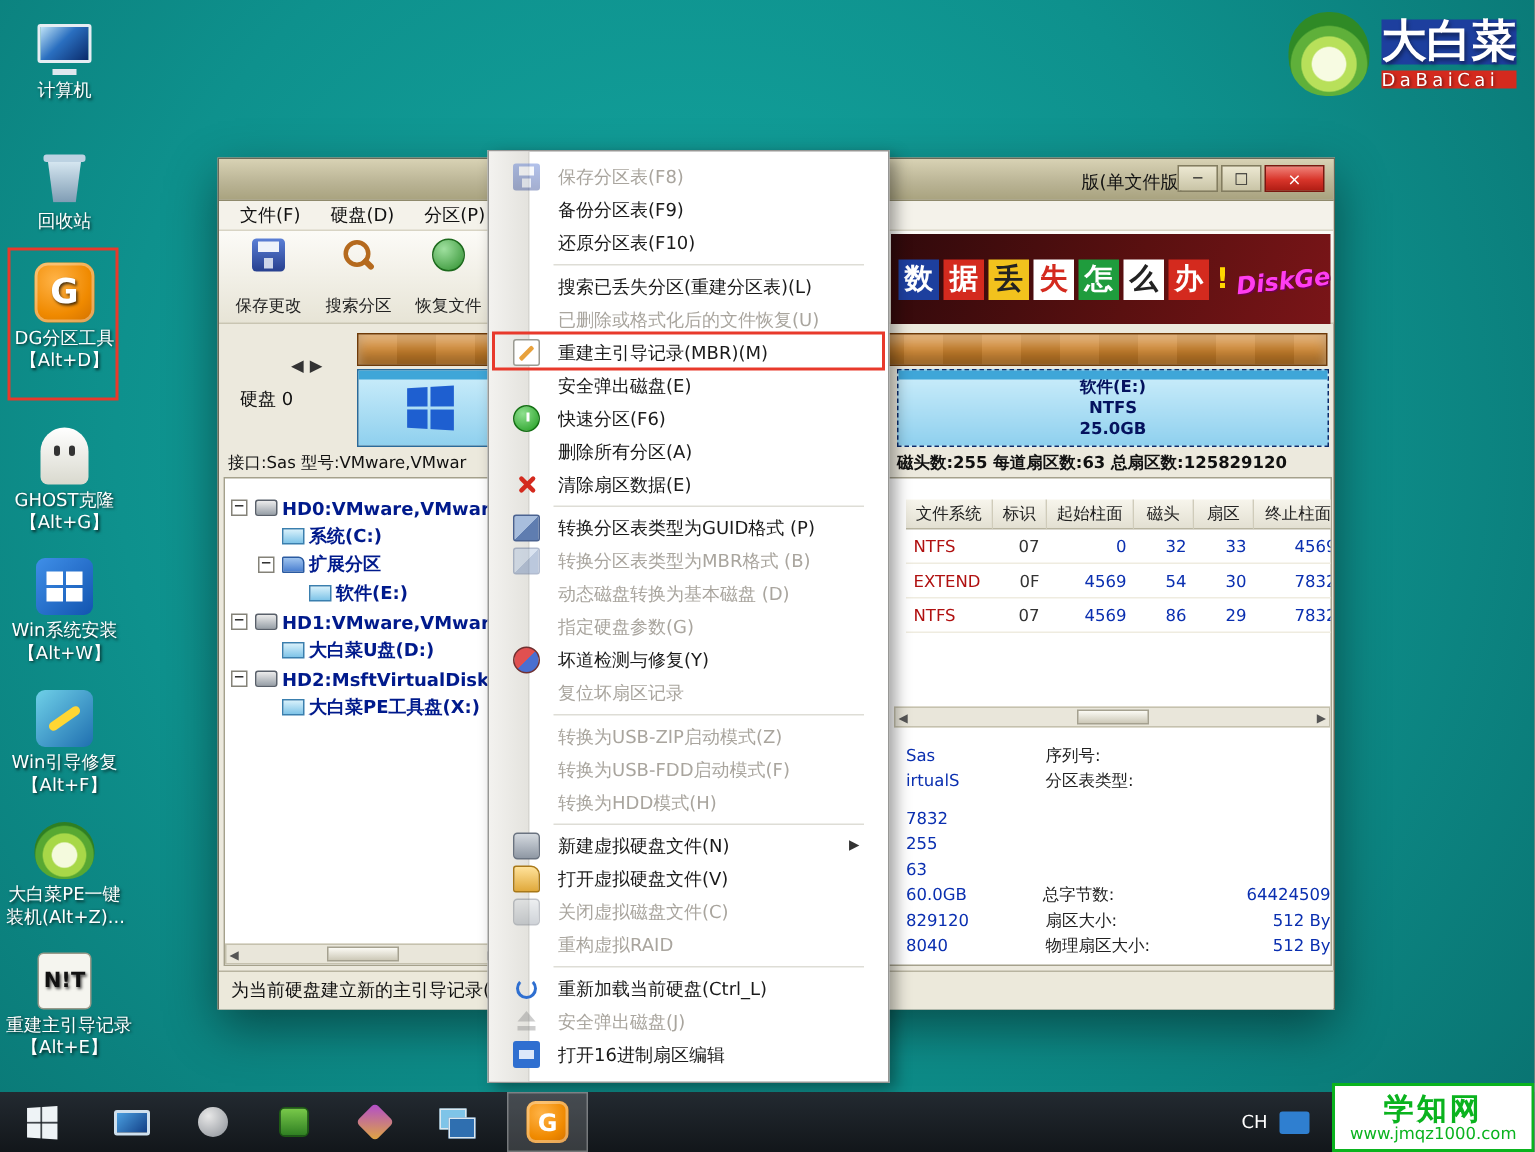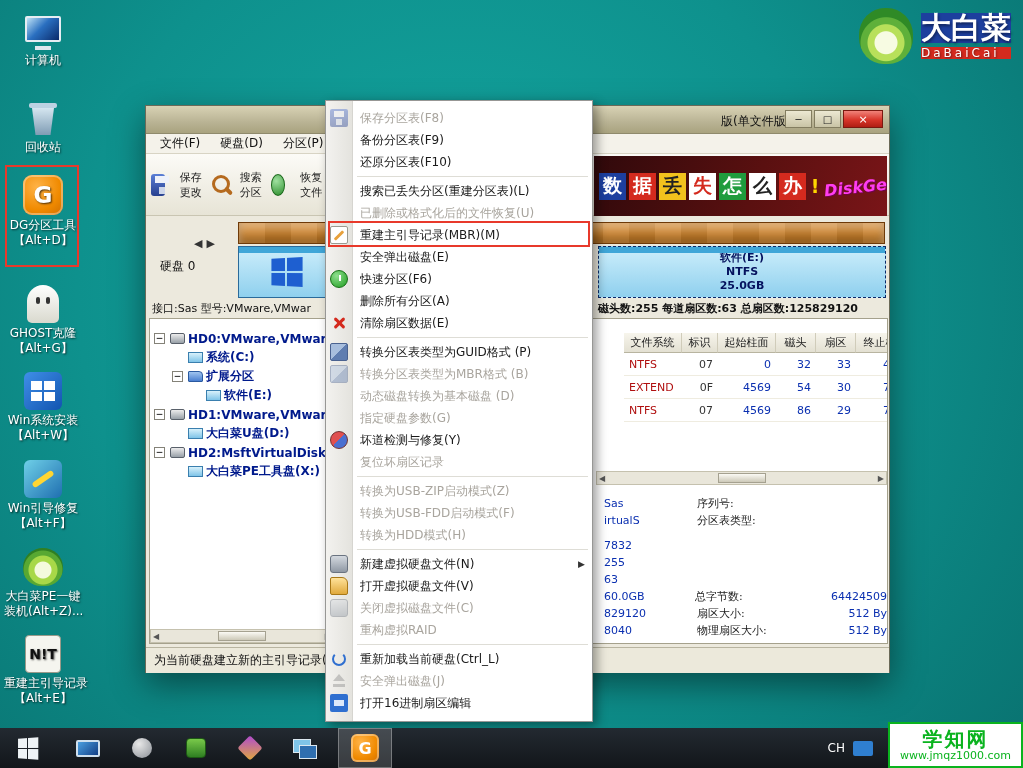--- a/index.html
+++ b/index.html
@@ -54,21 +54,21 @@
   .title{position:absolute;left:575px;top:7px;font-size:12px;color:#111;white-space:nowrap;}
   .winbtns{position:absolute;right:6px;top:4px;display:flex;gap:2px;}
   .wbtn{width:27px;height:18px;border:1px solid #837d60;background:linear-gradient(#ece8d2,#c9c4a6);
     font-size:10px;display:flex;align-items:center;justify-content:center;color:#222;}
   .wbtn.close{width:40px;background:linear-gradient(#f0837a,#d8352a 55%,#b01d14);color:#fff;border-color:#7a1810;font-size:11px;}
   .menubar{height:20px;background:#f4f2ea;border-bottom:1px solid #d8d4c4;display:flex;align-items:center;
     font-size:12px;color:#111;padding-left:4px;}
   .mb-item{padding:2px 10px;white-space:nowrap;}
   .toolbar{height:62px;background:linear-gradient(#fcfbf7,#e7e4d6);border-bottom:1px solid #c9c5b2;
     display:flex;align-items:center;padding:2px 4px;gap:2px;}
-  .tbtn{width:58px;height:54px;display:flex;flex-direction:row;align-items:center;justify-content:center;
+  .tbtn{width:58px;height:54px;display:flex;flex-direction:column;align-items:center;justify-content:center;
     gap:15px;font-size:11px;color:#222;border:1px solid transparent;border-radius:3px;}
   .tb-save{width:22px;height:22px;background:linear-gradient(#5b7fd6,#27408f);border-radius:3px;position:relative;}
   .tb-save::before{content:"";position:absolute;left:4px;top:2px;width:14px;height:7px;background:#eef2fa;}
   .tb-save::after{content:"";position:absolute;left:8px;bottom:2px;width:6px;height:7px;background:#cdd6ea;}
   .tb-search{width:22px;height:22px;position:relative;}
   .tb-search::before{content:"";position:absolute;left:1px;top:1px;width:12px;height:12px;border:3px solid #b56a1e;border-radius:50%;}
   .tb-search::after{content:"";position:absolute;left:13px;top:15px;width:9px;height:4px;background:#b56a1e;transform:rotate(45deg);border-radius:2px;}
   .tb-recover{width:22px;height:22px;border-radius:50%;background:radial-gradient(circle at 35% 30%,#9fe09f,#2e8f2e);border:1px solid #1d6a1d;}
 
   
@@ -106,40 +106,40 @@
     text-align:center;flex:none;margin-right:2px;}
   .tsp{width:13px;flex:none;}
   .ti-disk{width:15px;height:11px;background:linear-gradient(#ececec,#98a0a8);border:1px solid #59606a;border-radius:2px;margin:0 3px;flex:none;}
   .ti-part{width:15px;height:11px;background:linear-gradient(#d8f1fb,#7fc4e8);border:1px solid #3a7fae;margin:0 3px;flex:none;}
   .ti-folder{width:15px;height:11px;background:linear-gradient(#9fc4ef,#4a7fd0);border:1px solid #2a5aa0;border-radius:1px 4px 1px 1px;margin:0 3px;flex:none;}
   .hscroll{position:absolute;height:14px;background:#e9e6da;border:1px solid #c5c1ae;display:flex;align-items:center;
     justify-content:space-between;font-size:8px;color:#555;padding:0 2px;}
   .hthumb{height:10px;width:48px;background:linear-gradient(#fbfaf4,#cdc9b8);border:1px solid #a5a190;}
   .tree-hscroll{left:0;bottom:0;width:184px;position:absolute;}
   .rightpanel{position:absolute;left:189px;top:212px;width:553px;height:326px;background:#fff;border:1px solid #a5a18c;border-left:none;overflow:hidden;}
-  .ptable{position:absolute;left:269px;top:14px;display:grid;grid-template-columns:58px 36px 58px 40px 40px 60px;font-size:11px;margin-left:20px;}
+  .ptable{position:absolute;left:269px;top:14px;display:grid;grid-template-columns:58px 36px 58px 40px 40px 60px;font-size:11px;}
   .ptable .th{background:linear-gradient(#f7f5ec,#e3e0d2);border-right:1px solid #d0ccba;border-bottom:1px solid #b8b4a0;
     height:20px;display:flex;align-items:center;justify-content:center;color:#222;white-space:nowrap;overflow:hidden;}
   .ptable .td{height:23px;display:flex;align-items:center;border-bottom:1px solid #efece0;padding:0 5px;white-space:nowrap;}
   .td.c-fs{color:#b01010;}
   .td.c-id{color:#333;justify-content:flex-end;}
   .td.c-num{color:#0a2fb0;justify-content:flex-end;}
   .rp-hscroll{left:261px;top:152px;width:291px;position:absolute;}
   .details{position:absolute;left:269px;top:176px;width:283px;font-size:11px;}
   .drow{display:flex;height:17px;align-items:center;gap:21px;}
   .drow.gap{margin-top:8px;}
   .dleft{width:72px;color:#0a2fb0;white-space:nowrap;overflow:hidden;}
   .dlab{width:118px;color:#222;white-space:nowrap;}
   .dval{flex:1;text-align:right;color:#0a2fb0;white-space:nowrap;}
   .statusbar{position:absolute;left:0;right:0;top:541px;height:26px;background:#ece9db;border-top:1px solid #b8b4a0;
     display:flex;align-items:center;font-size:12px;color:#111;padding-left:8px;white-space:nowrap;overflow:hidden;}
 
   
   .cmenu{position:absolute;left:325px;top:100px;width:268px;height:622px;background:#fff;border:1px solid #979795;
-    box-shadow:4px 4px 10px rgba(0,0,0,.38);z-index:30;padding:6px 0;}
+    box-shadow:4px 4px 10px rgba(0,0,0,.38);z-index:30;padding:6px 12px;}
   .cmenu::before{content:"";position:absolute;left:0;top:0;bottom:0;width:26px;
     background:linear-gradient(to right,#f3f2ef,#e4e3de);border-right:1px solid #d6d5d0;}
   .mi{position:relative;height:22px;display:flex;align-items:center;padding:0 16px 0 34px;font-size:12px;color:#1a1a1a;white-space:nowrap;}
   .mi .ml{overflow:hidden;}
   .mi .dist{color:#a9a59e;}
   .subarrow{position:absolute;right:7px;font-size:9px;color:#333;}
   .msep{height:7px;position:relative;}
   .msep::after{content:"";position:absolute;left:31px;right:4px;top:3px;border-top:1px solid #deddd6;}
   .mic{position:absolute;left:4px;top:2px;width:18px;height:18px;z-index:1;}
   .mic.dim{opacity:.42;}

